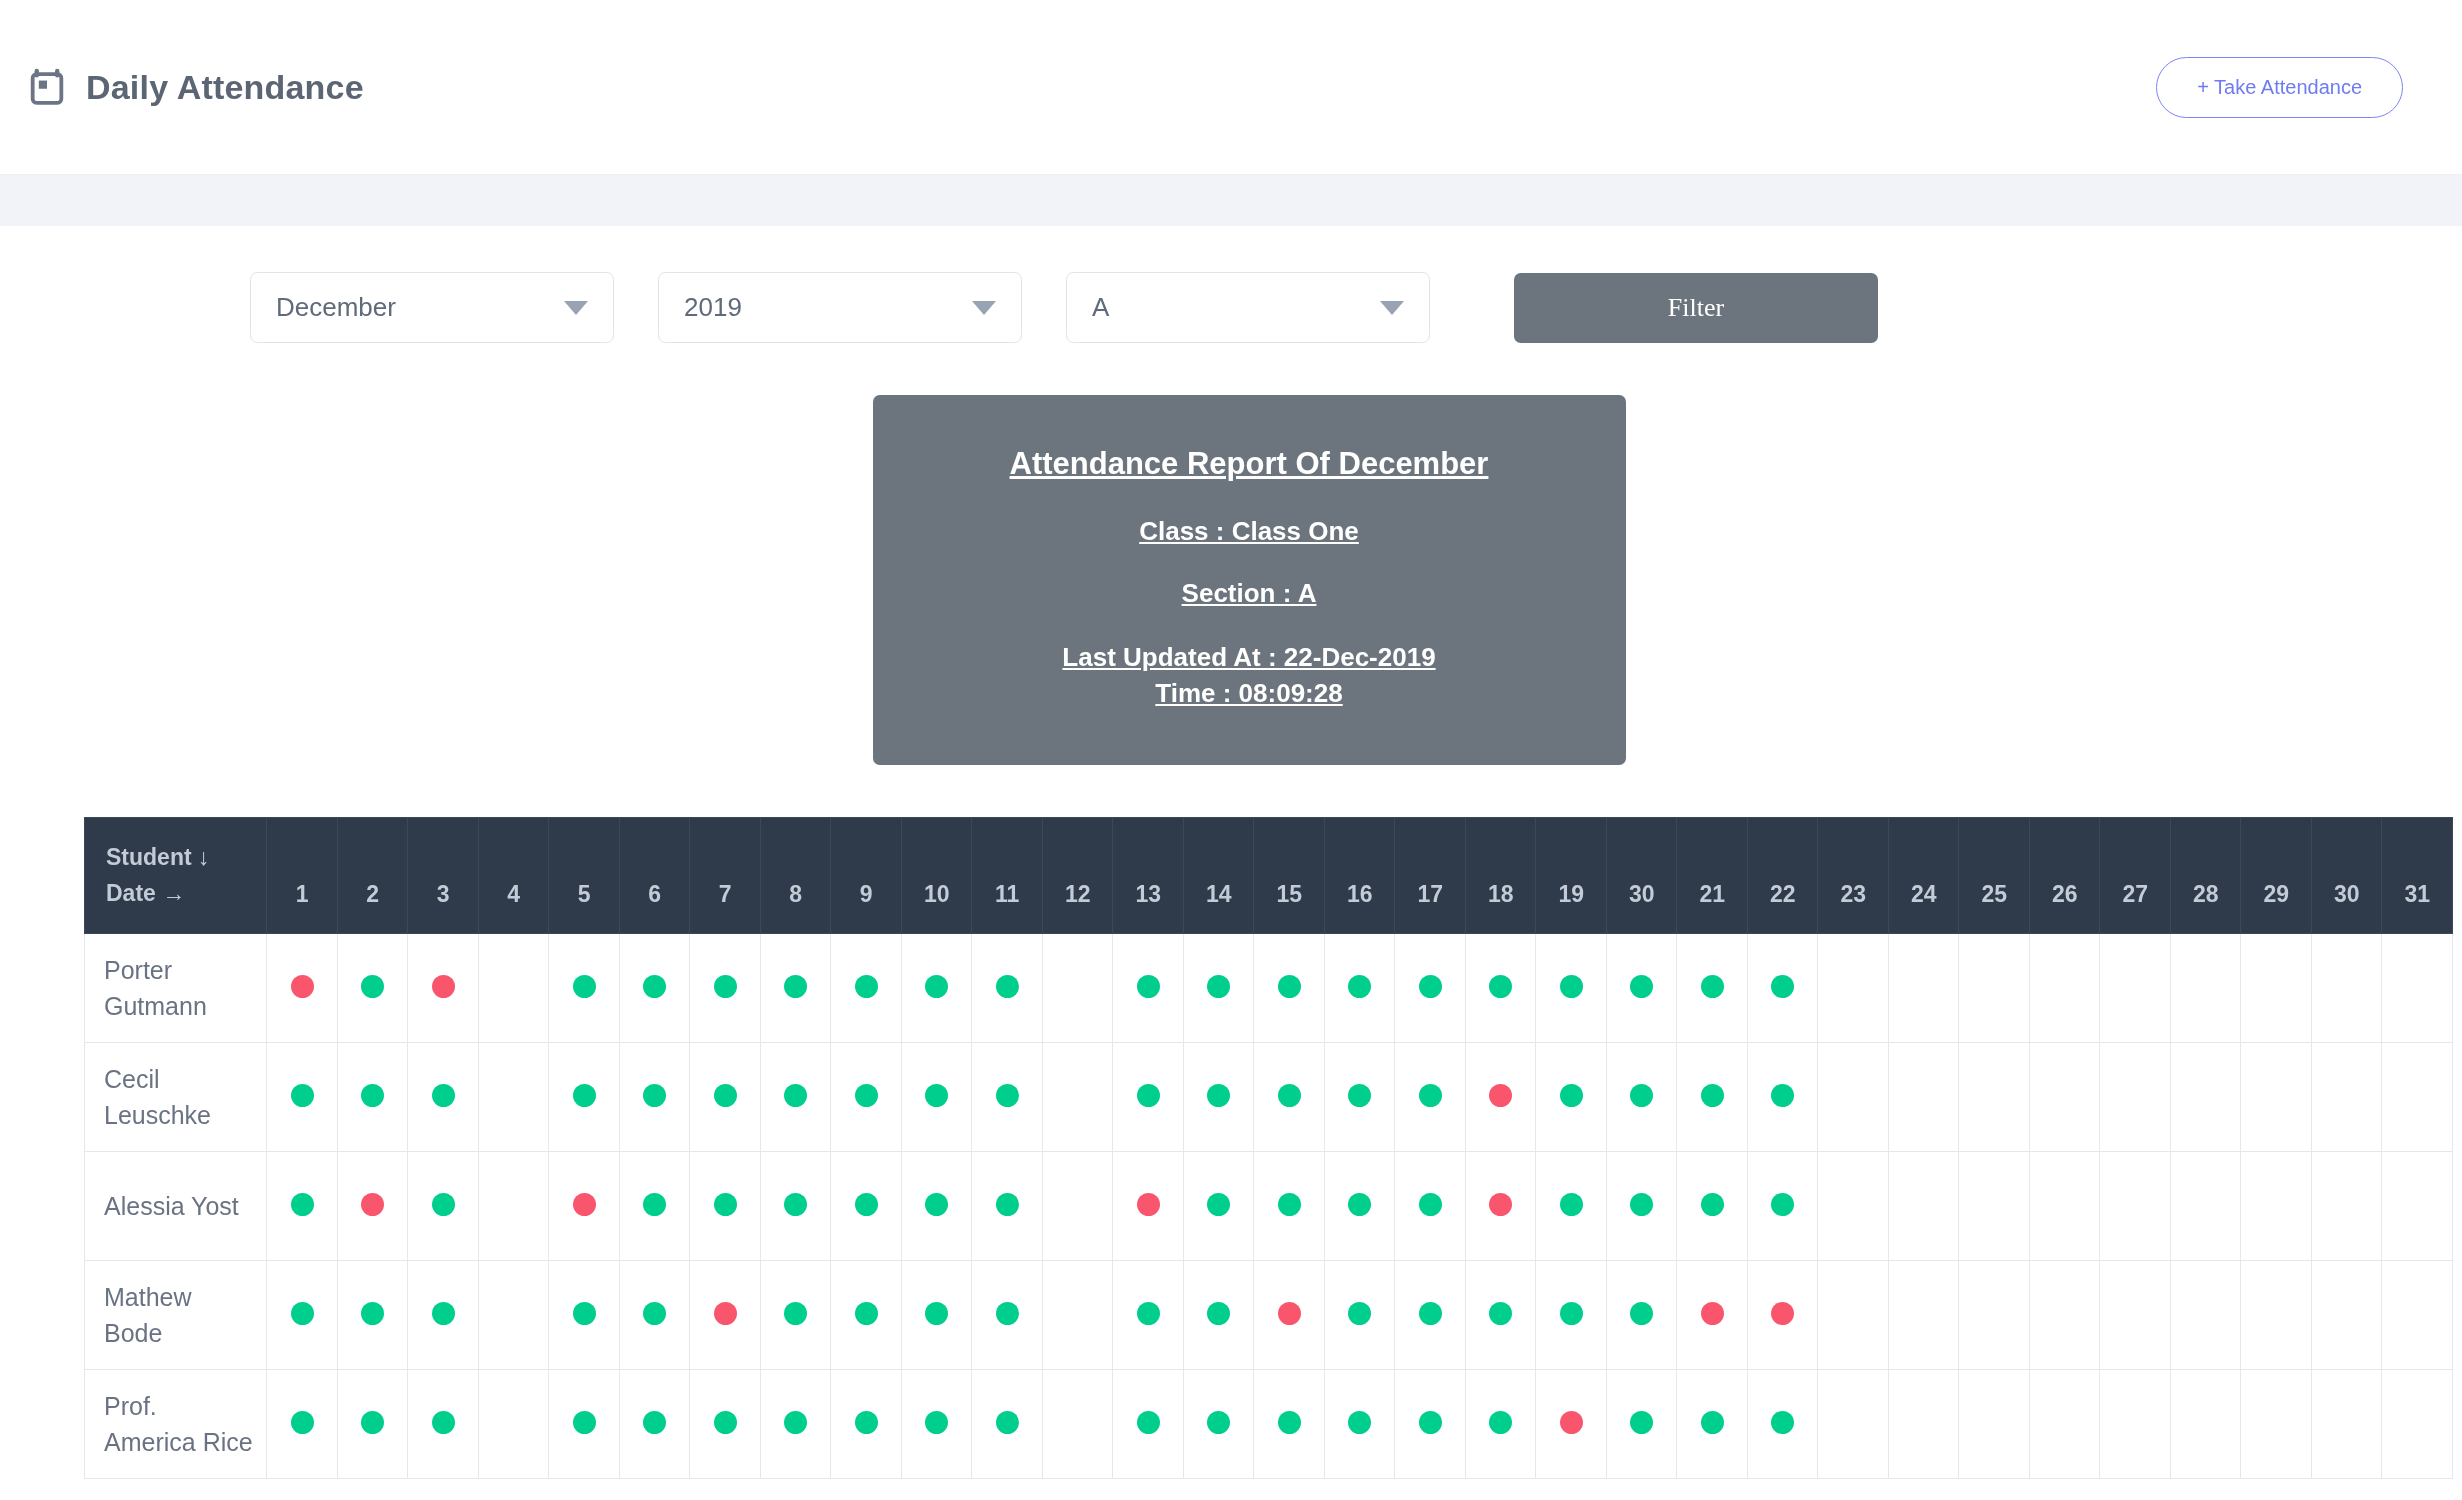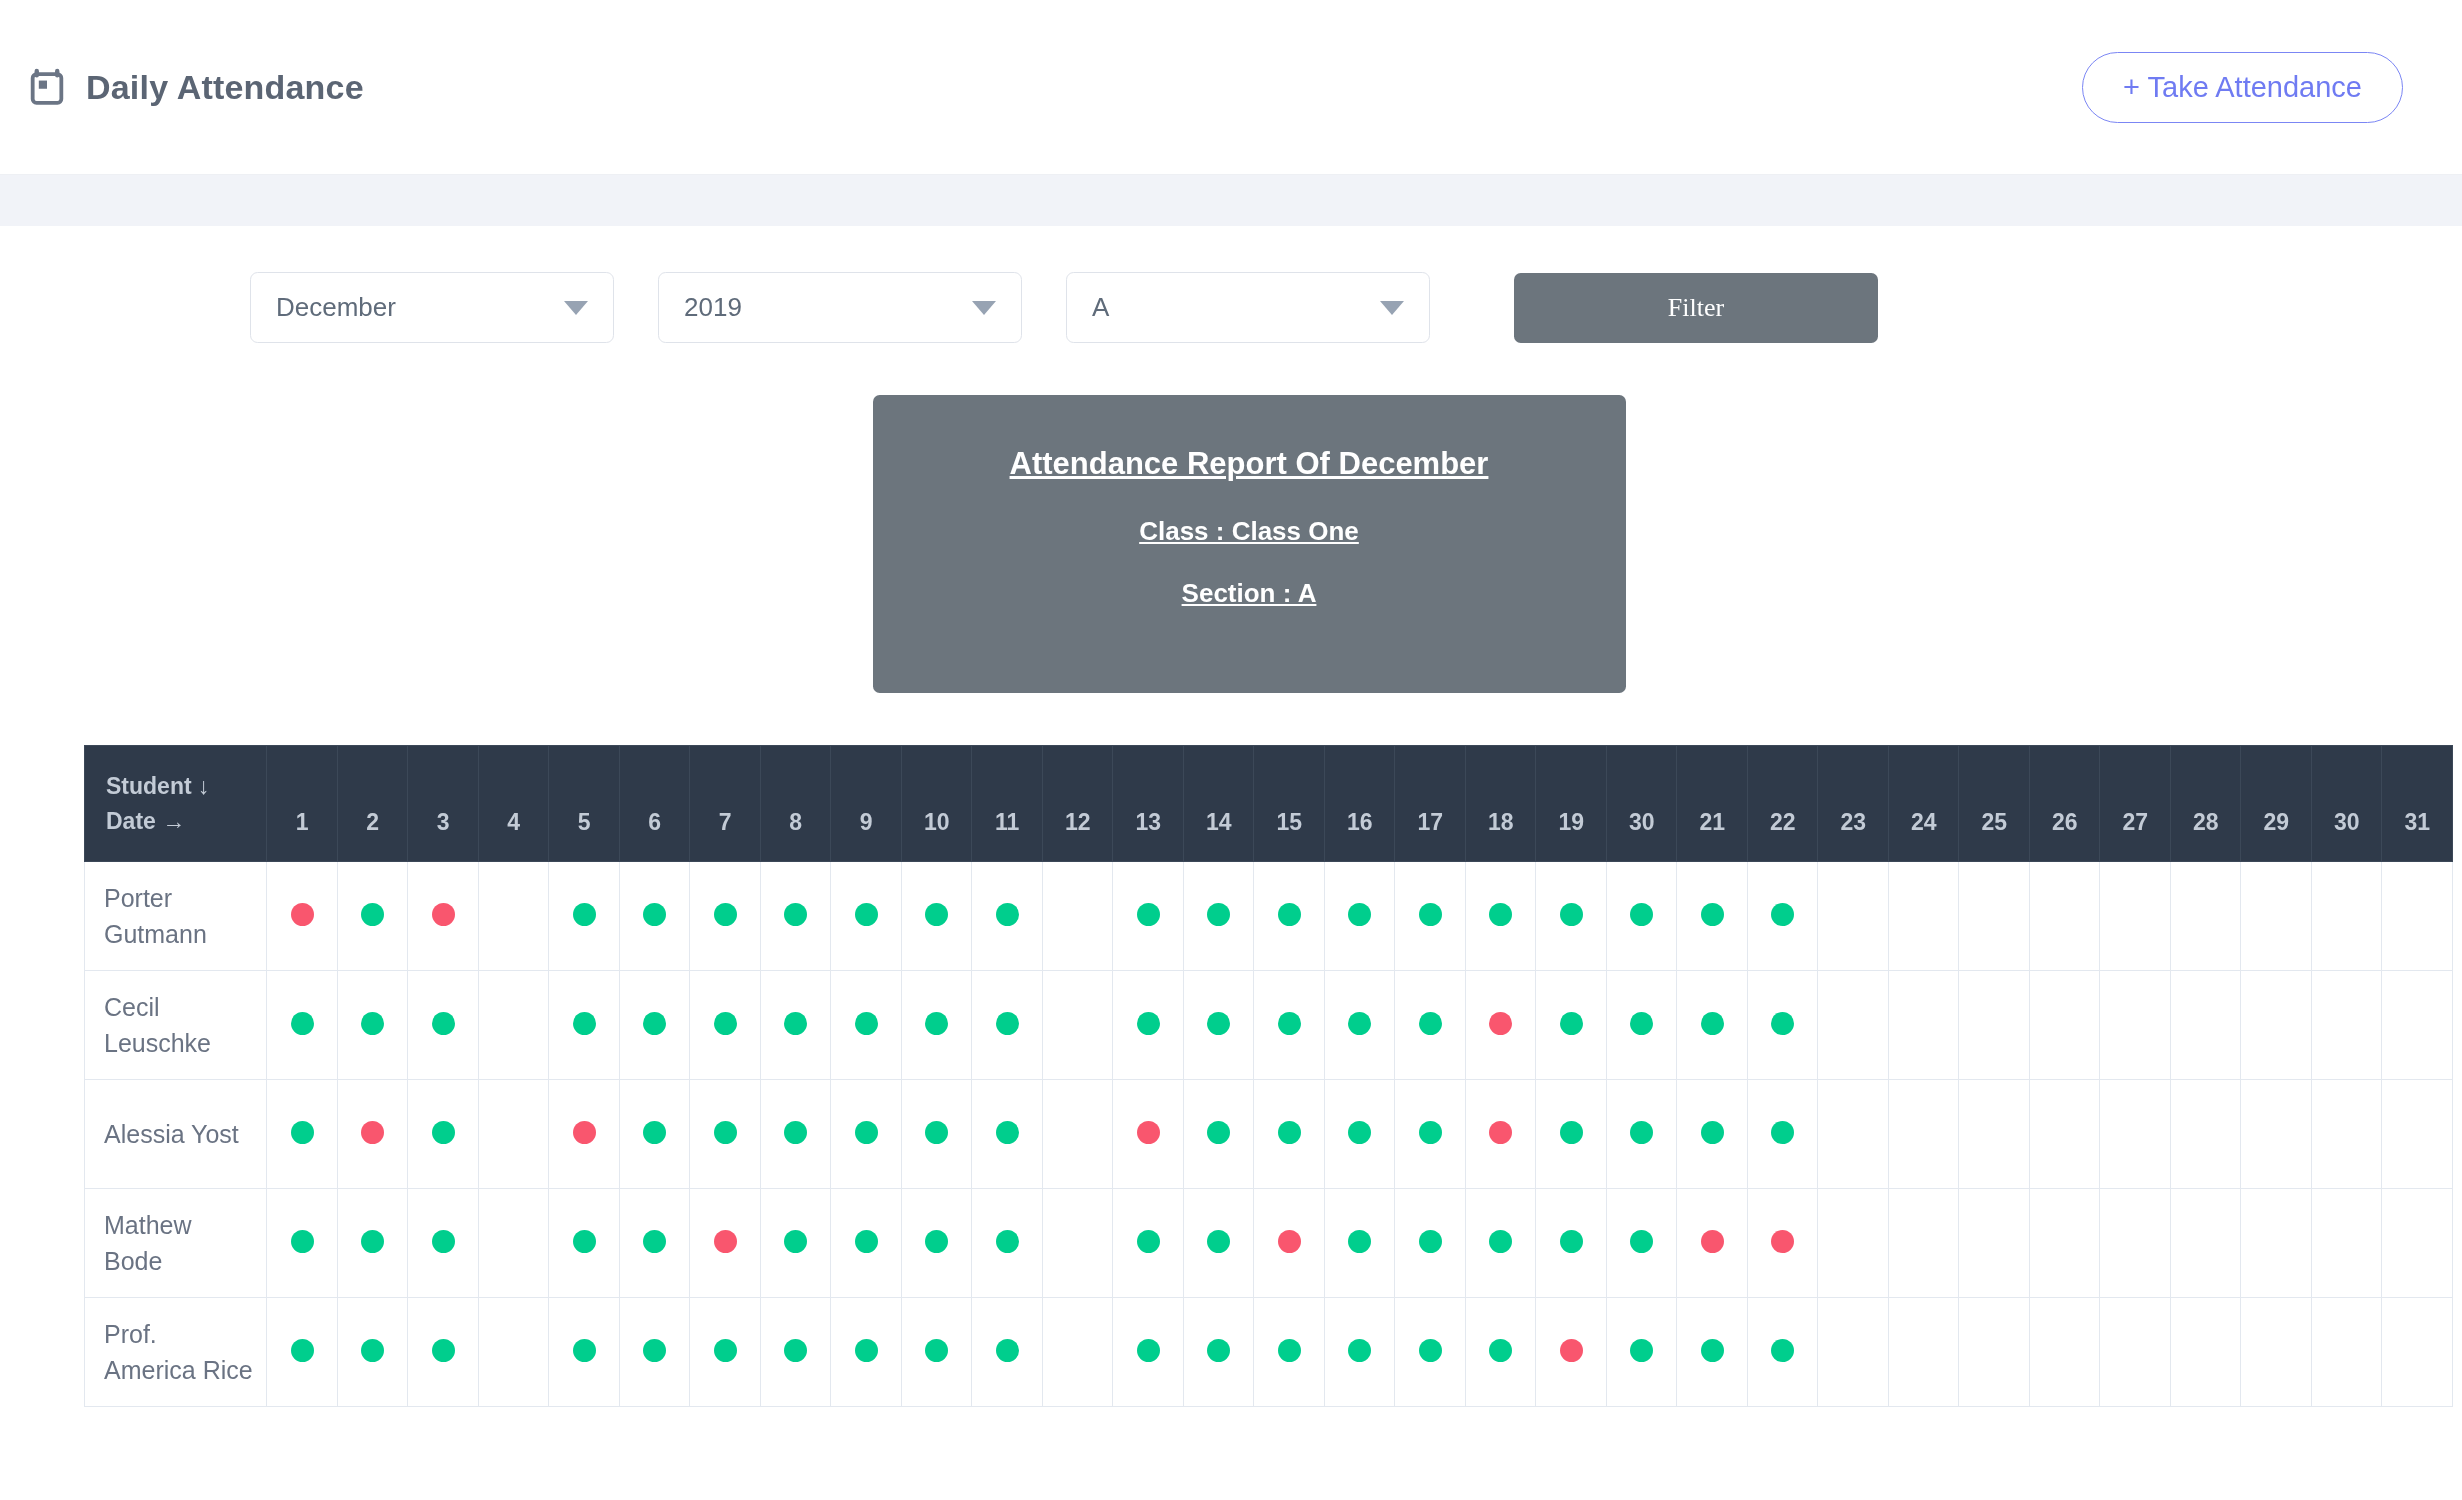--- a/index.html
+++ b/index.html
@@ -27,21 +27,21 @@
     font-size: 34px;
     font-weight: bold;
     color: #5b6574;
     letter-spacing: 0.2px;
   }
   .take-btn {
     border: 1.9px solid #7b86f4;
     color: #6f7bf2;
     background: #ffffff;
     border-radius: 38px;
-    font-size: 29px;
+    font-size: 20px;
     padding: 18px 40px;
     font-family: "Liberation Sans", sans-serif;
     cursor: pointer;
     white-space: nowrap;
   }
 
   
   .grey-band { height: 51px; background: #f1f3f8; }
 
   
@@ -194,20 +194,24 @@
       <span class="caret"></span>
     </div>
     <button class="filter-btn">Filter</button>
   </div>
 
   <div class="report-wrap">
     <div class="report">
       <h2>Attendance Report Of December</h2>
       <div class="line">Class : Class One</div>
       <div class="line">Section : A</div>
+      <div class="line last">
+        <div>Last Updated At : 22-Dec-2019</div>
+        <div>Time : 08:09:28</div>
+      </div>
     </div>
   </div>
 
   <div class="table-wrap">
     <table class="att">
       <thead>
         <tr>
           <th class="student-head">
             <div>Student ↓</div>
             <div>Date →</div>

